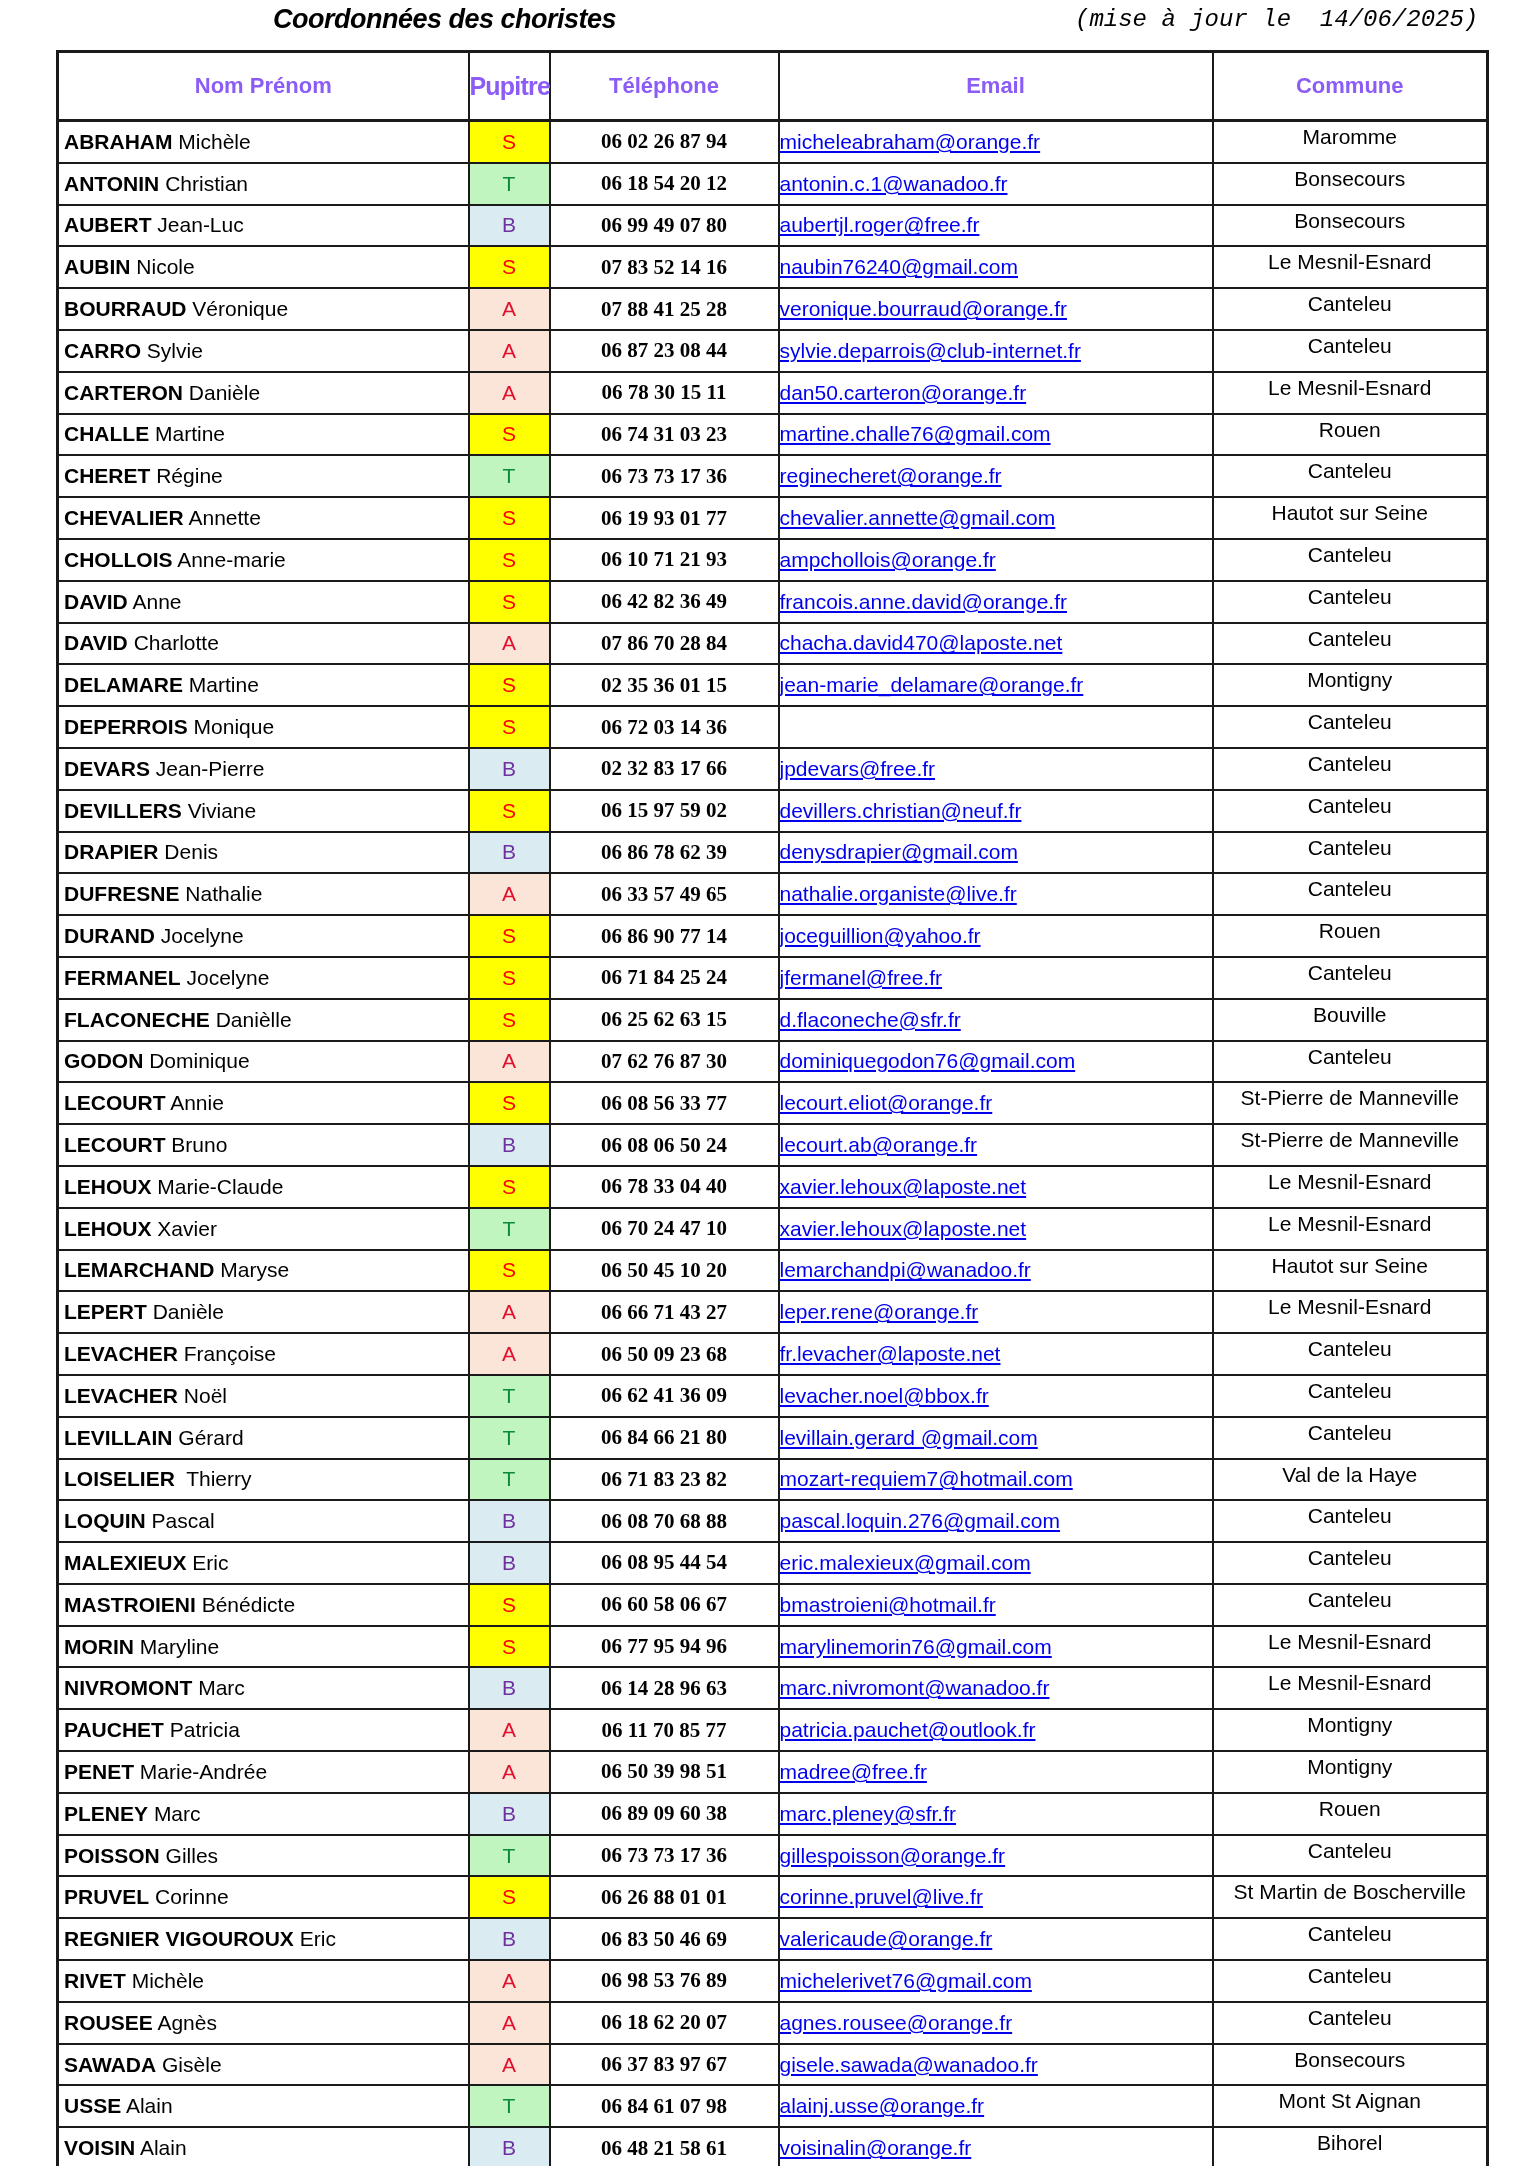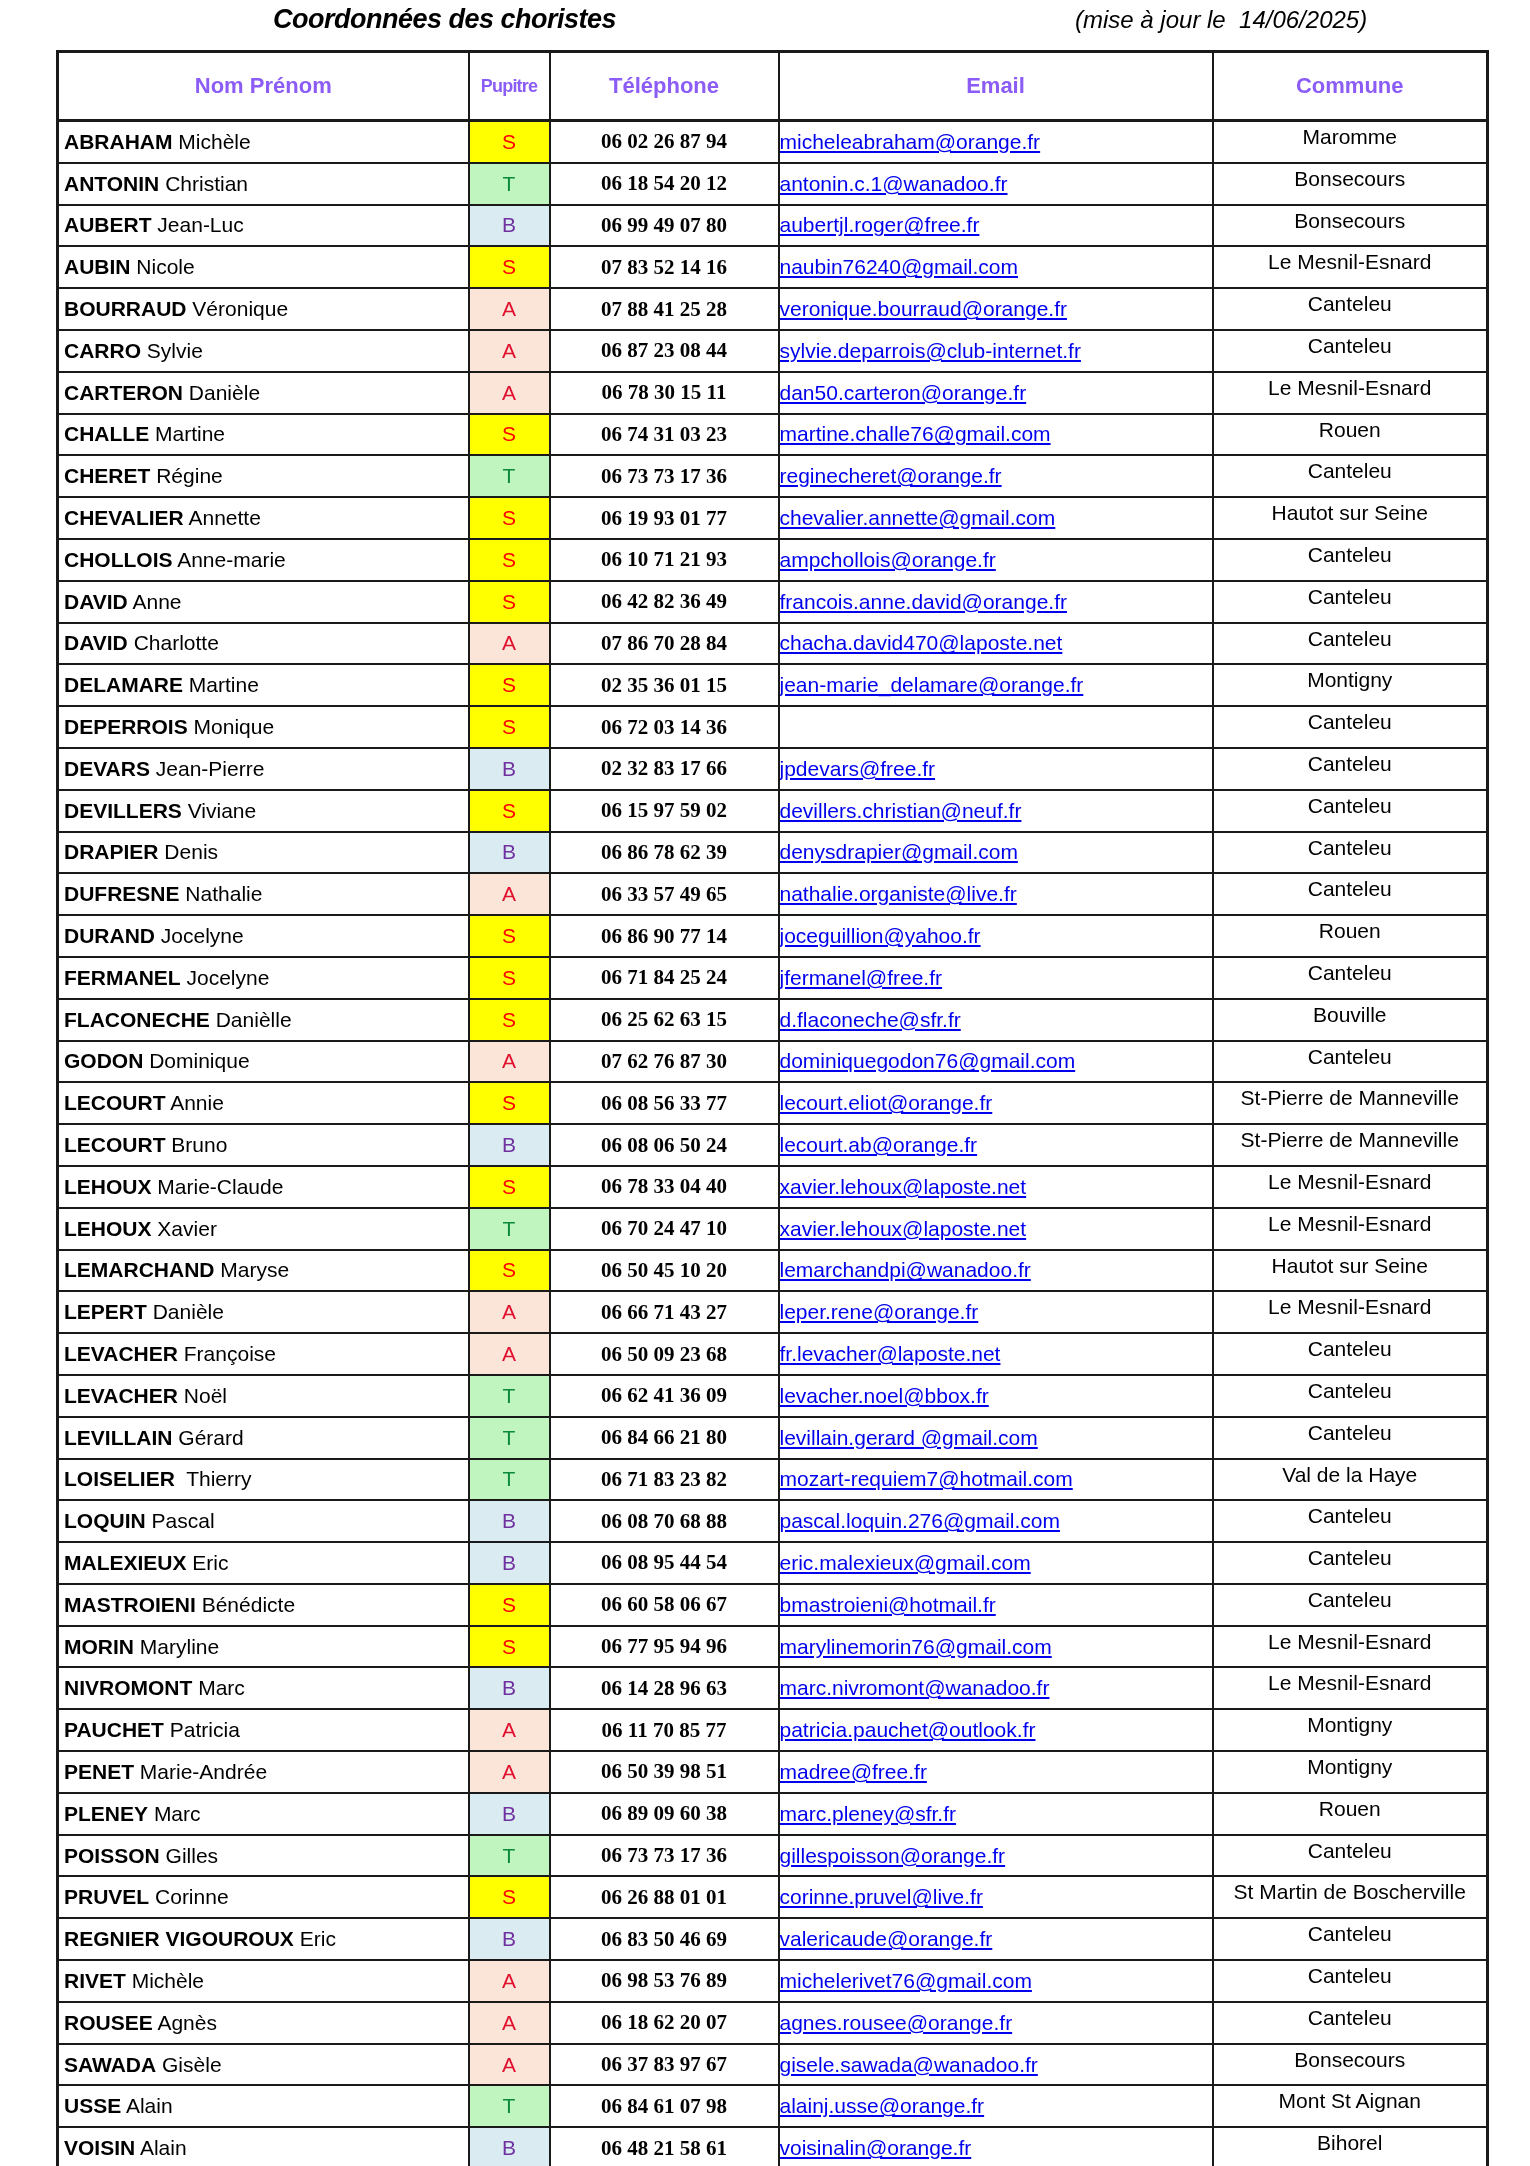--- a/index.html
+++ b/index.html
@@ -1,27 +1,27 @@
 <!DOCTYPE html>
 <html><head>
 <meta charset="utf-8">
 <style>
   html, body { margin: 0; padding: 0; background: #ffffff; }
   body { width: 1530px; height: 2166px; position: relative; font-family: "Liberation Sans", sans-serif; color: #000; }
   .page-header { position: absolute; top: 0; left: 0; width: 1530px; height: 50px; margin-left: 47px; }
   .doc-title { position: absolute; left: 226px; top: 4px; font-family: "Liberation Sans", sans-serif; font-style: italic; font-weight: bold; font-size: 27px; letter-spacing: -0.5px; }
-  .update-note { position: absolute; left: 1028px; top: 6px; font-family: Liberation Sans, sans-serif; font-style: italic; font-size: 24px; white-space: pre; }
+  .update-note { position: absolute; left: 1028px; top: 6px; font-family: Liberation Mono, monospace; font-style: italic; font-size: 24px; white-space: pre; }
   table.roster { position: absolute; left: 56px; top: 50px; border-collapse: collapse; table-layout: fixed; width: 1430px; border: 3px solid #1a1a1a; }
   table.roster col.c-name { width: 411px; }
   table.roster col.c-pup { width: 81px; }
   table.roster col.c-tel { width: 229px; }
   table.roster col.c-mail { width: 434px; }
   table.roster col.c-comm { width: 275px; }
   table.roster th { height: 66px; font-weight: bold; color: #8b5cf6; font-size: 22px; text-align: center; border: 2px solid #1a1a1a; padding: 0; border-bottom-width: 3px; font-family: "Liberation Sans", sans-serif; }
-  table.roster th.h-pup { font-size: 18px; letter-spacing: -0.8px; }
+  table.roster th.h-pup { font-size: 25px; letter-spacing: -0.8px; }
   table.roster td { height: 36.8px; border: 2px solid #1a1a1a; padding: 0; font-size: 21px; overflow: hidden; white-space: nowrap; }
   td.name { padding-left: 5px !important; text-align: left; }
   td.name b { font-weight: bold; }
   td.pup { text-align: center; font-size: 19px; }
   td.pup.S { background: #ffff00; color: #ff0000; }
   td.pup.T { background: #c0f5c0; color: #0a8a3a; }
   td.pup.B { background: #dbebf2; color: #7030a0; }
   td.pup.A { background: #fbe5d8; color: #e0102e; }
   td.tel { text-align: center; font-family: "Liberation Serif", serif; font-weight: bold; font-size: 23px; }
   td.mail { }

